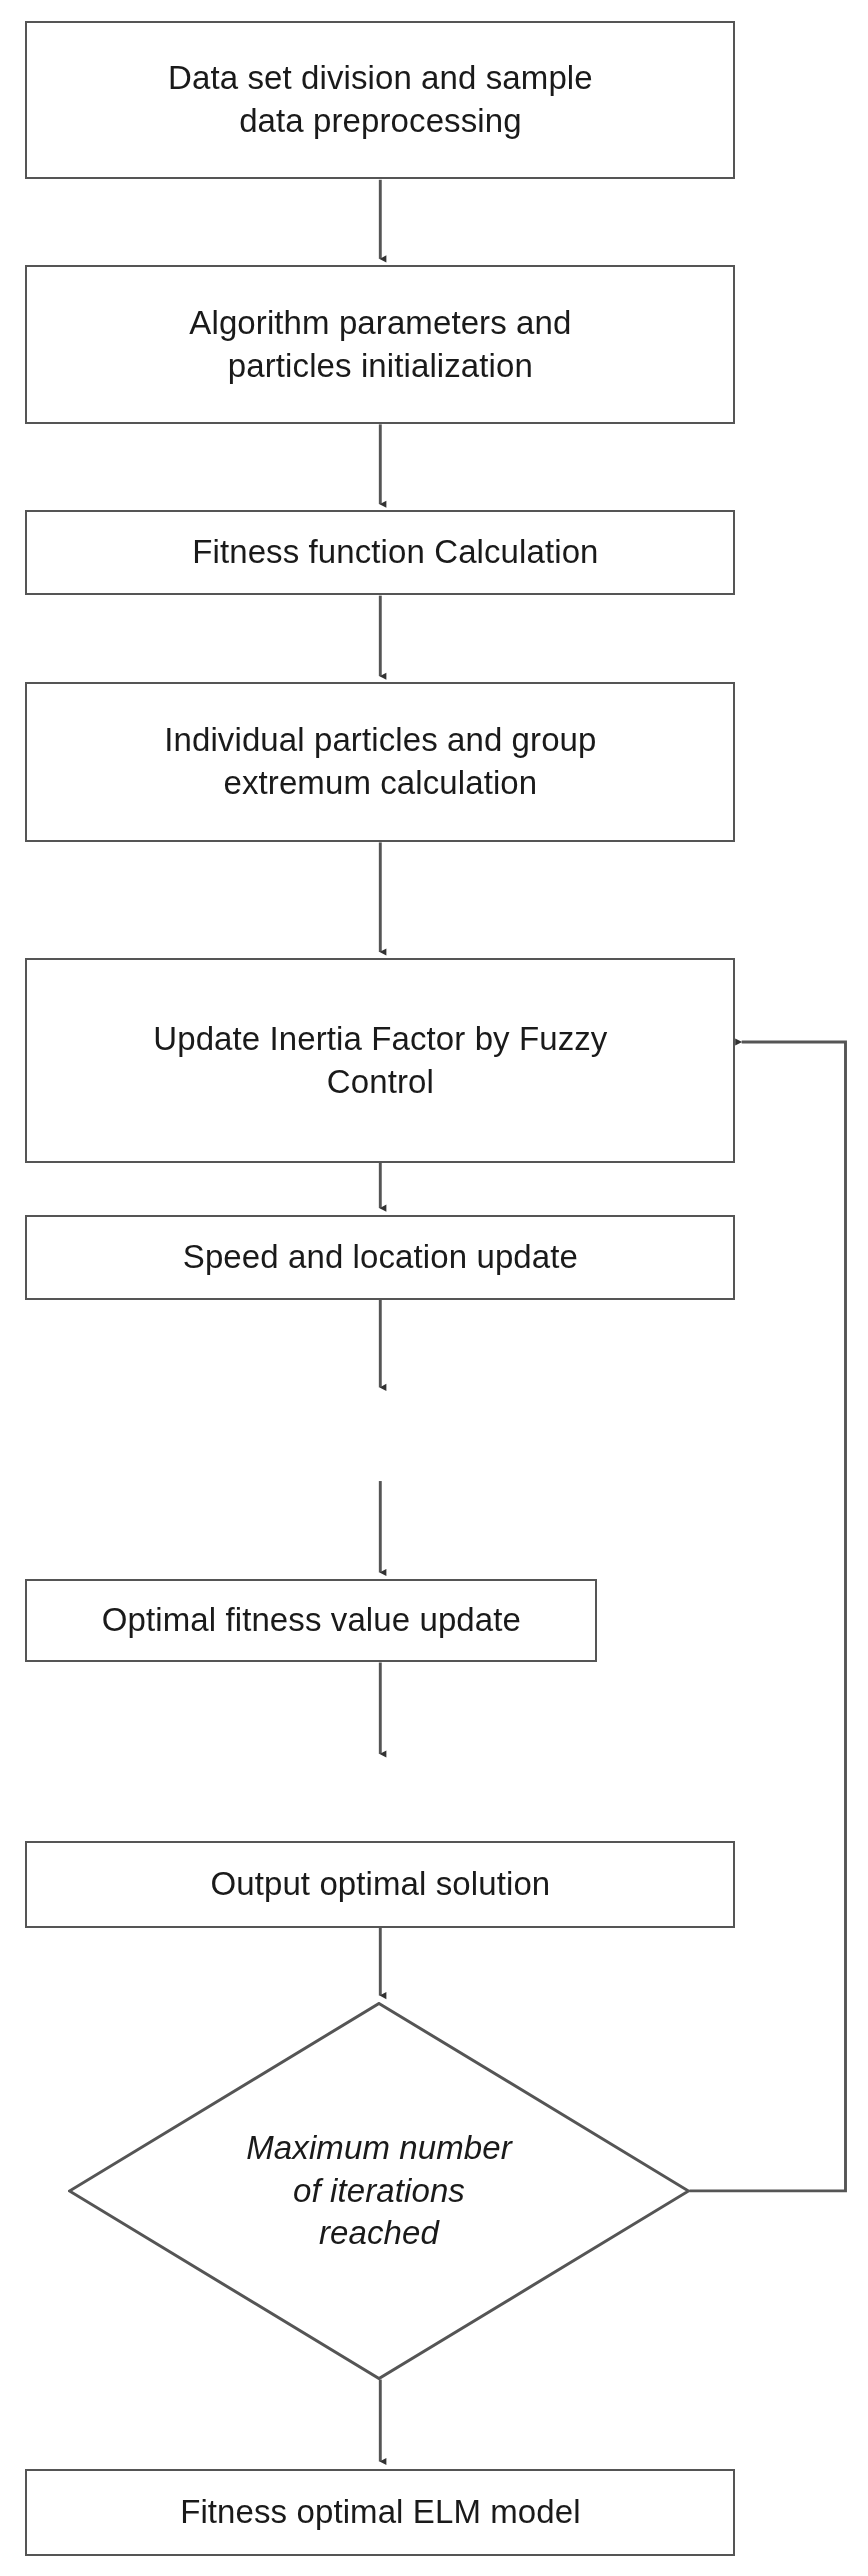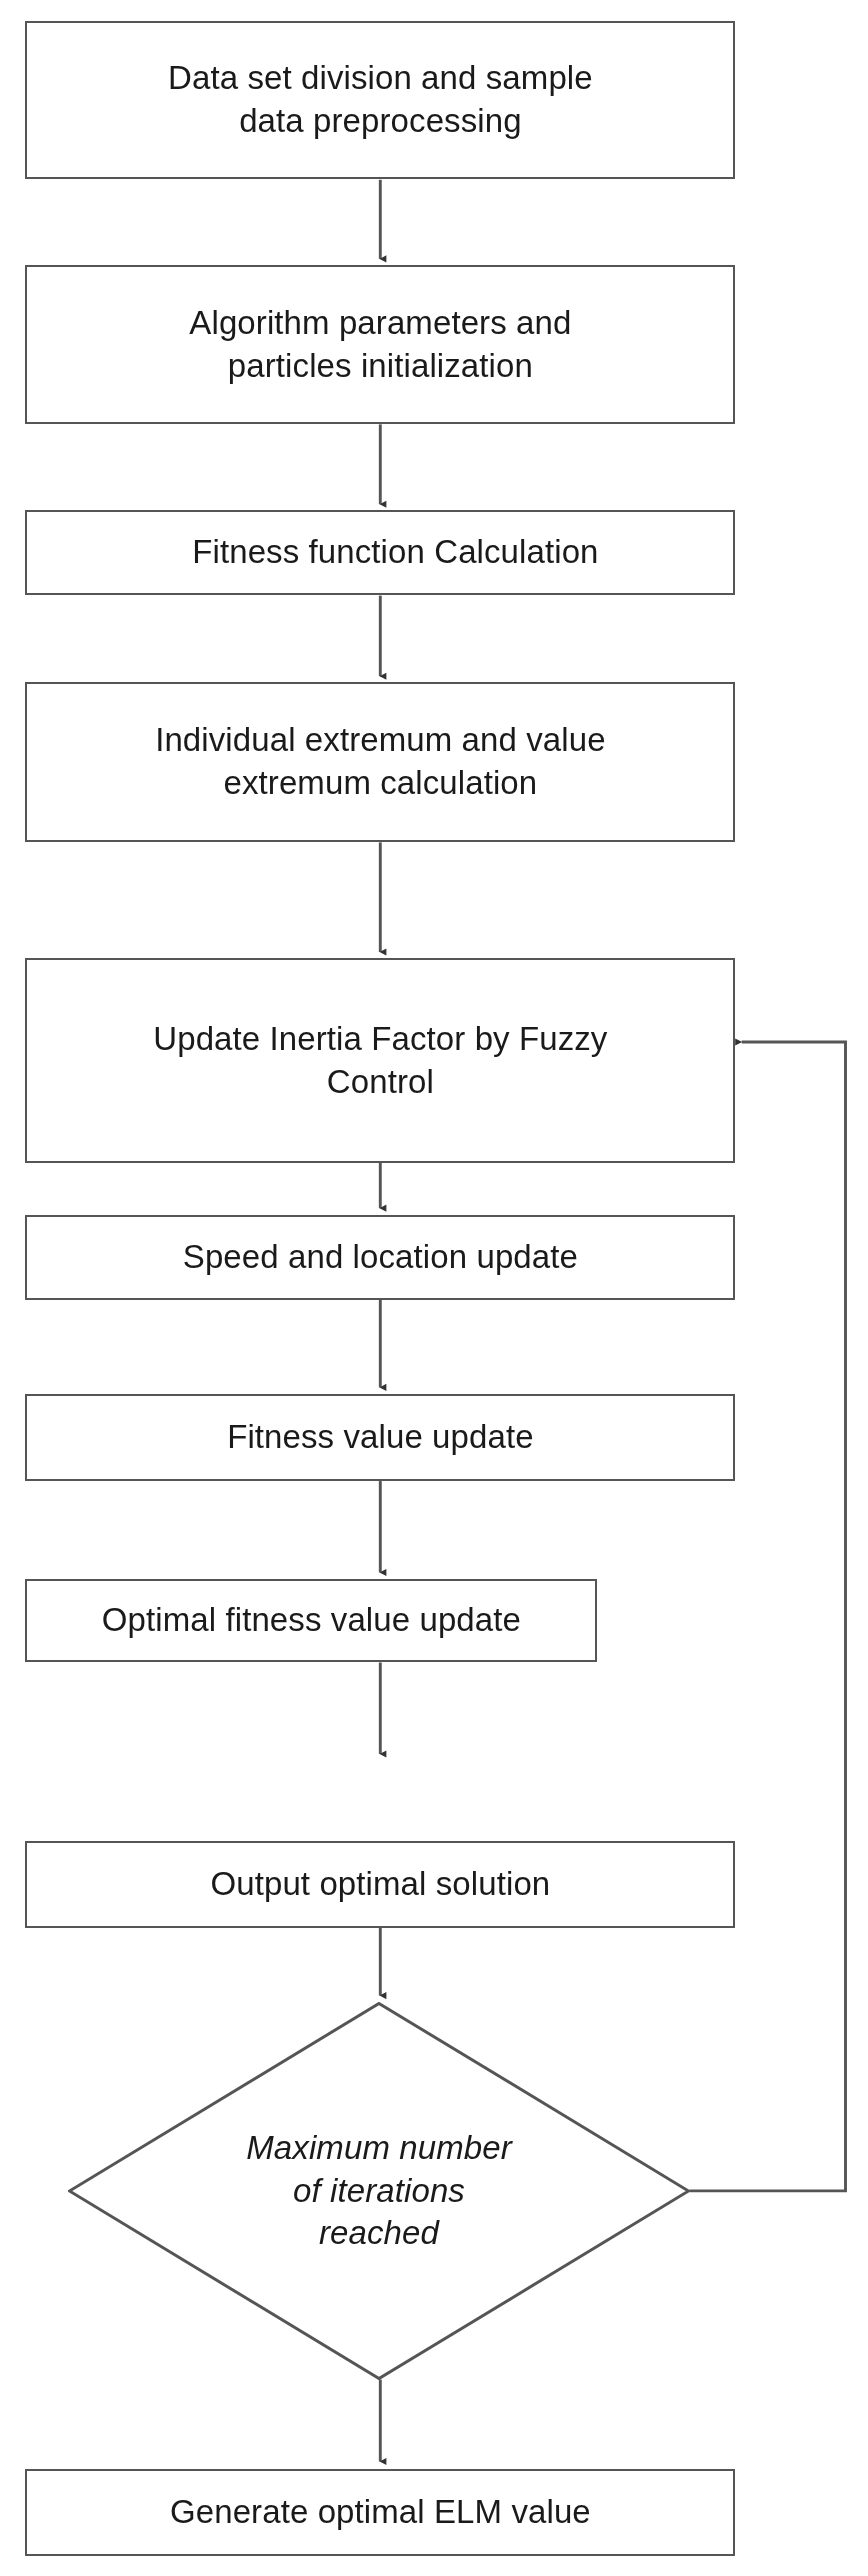--- a/index.html
+++ b/index.html
@@ -119,52 +119,49 @@
   <div class="node process" style="left:25.4px; top:265px; width:710px; height:159px;">
     <span>Algorithm parameters and
 particles initialization</span>
   </div>
 
   <div class="node process" style="left:25.4px; top:510px; width:710px; height:85px;padding-left:43px;">
     <span>Fitness function Calculation</span>
   </div>
 
   <div class="node process" style="left:25.4px; top:682px; width:710px; height:160px;">
-    <span>Individual extremum and value
+    <span>Individual particles and group
 extremum calculation</span>
   </div>
 
   <div class="node process" style="left:25.4px; top:958px; width:710px; height:205px;">
     <span>Update Inertia Factor by Fuzzy
 Control</span>
   </div>
 
   <div class="node process" style="left:25.4px; top:1215px; width:710px; height:85px;">
     <span>Speed and location update</span>
   </div>
 
-  <div class="node process" style="left:25.4px; top:1394px; width:710px; height:87px;">
-    <span>Fitness value update</span>
-  </div>
 
   <div class="node process" style="left:25.4px; top:1579px; width:572px; height:83px;">
     <span>Optimal fitness value update</span>
   </div>
 
   <div class="node process" style="left:25.4px; top:1841px; width:710px; height:87px;">
     <span>Output optimal solution</span>
   </div>
 
   <div class="node decision" style="left:68px; top:2002px; width:622px; height:378px;">
     <svg class="decision-shape" viewBox="0 0 857 520" preserveAspectRatio="none" xmlns="http://www.w3.org/2000/svg">
       <polygon points="428.5,2 855,260 428.5,518 2,260" fill="#ffffff" stroke="#555555" stroke-width="3" vector-effect="non-scaling-stroke"></polygon>
     </svg>
     <span class="decision-label">Maximum number
 of iterations
 reached</span>
   </div>
 
   <div class="node process" style="left:25.4px; top:2469px; width:710px; height:87px;">
-    <span>Generate optimal ELM value</span>
+    <span>Fitness optimal ELM model</span>
   </div>
 
 </div>
 
 
 </body></html>

